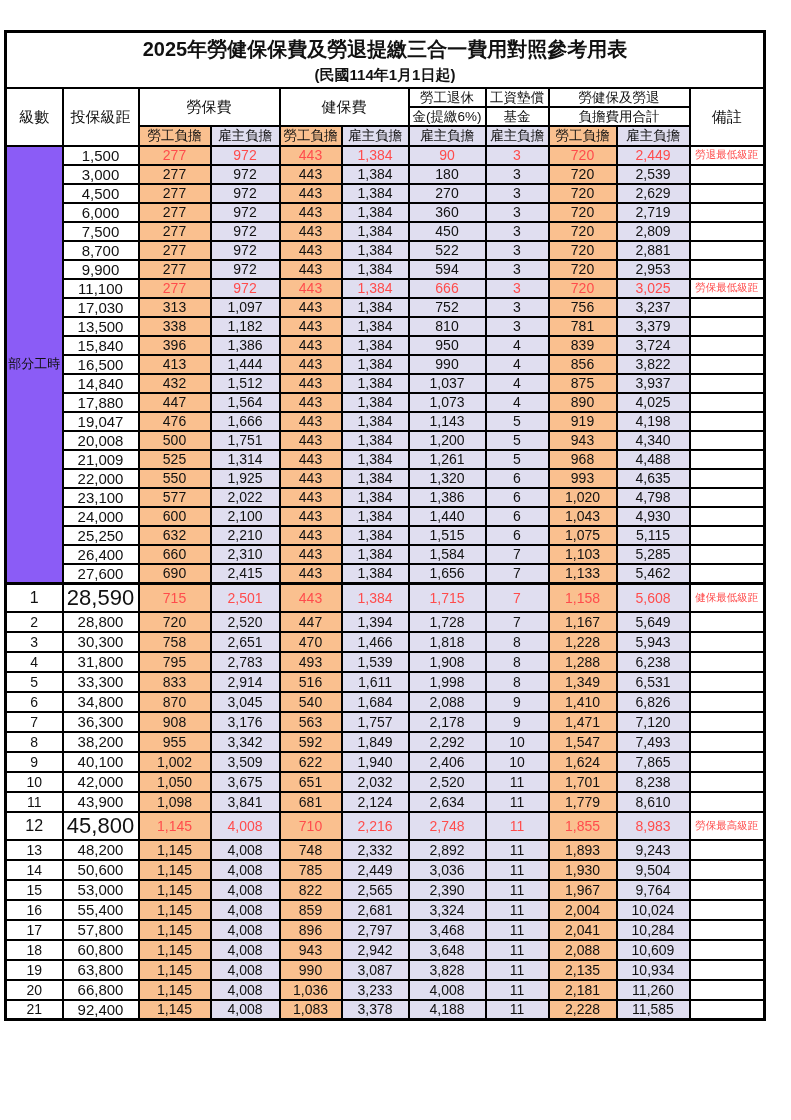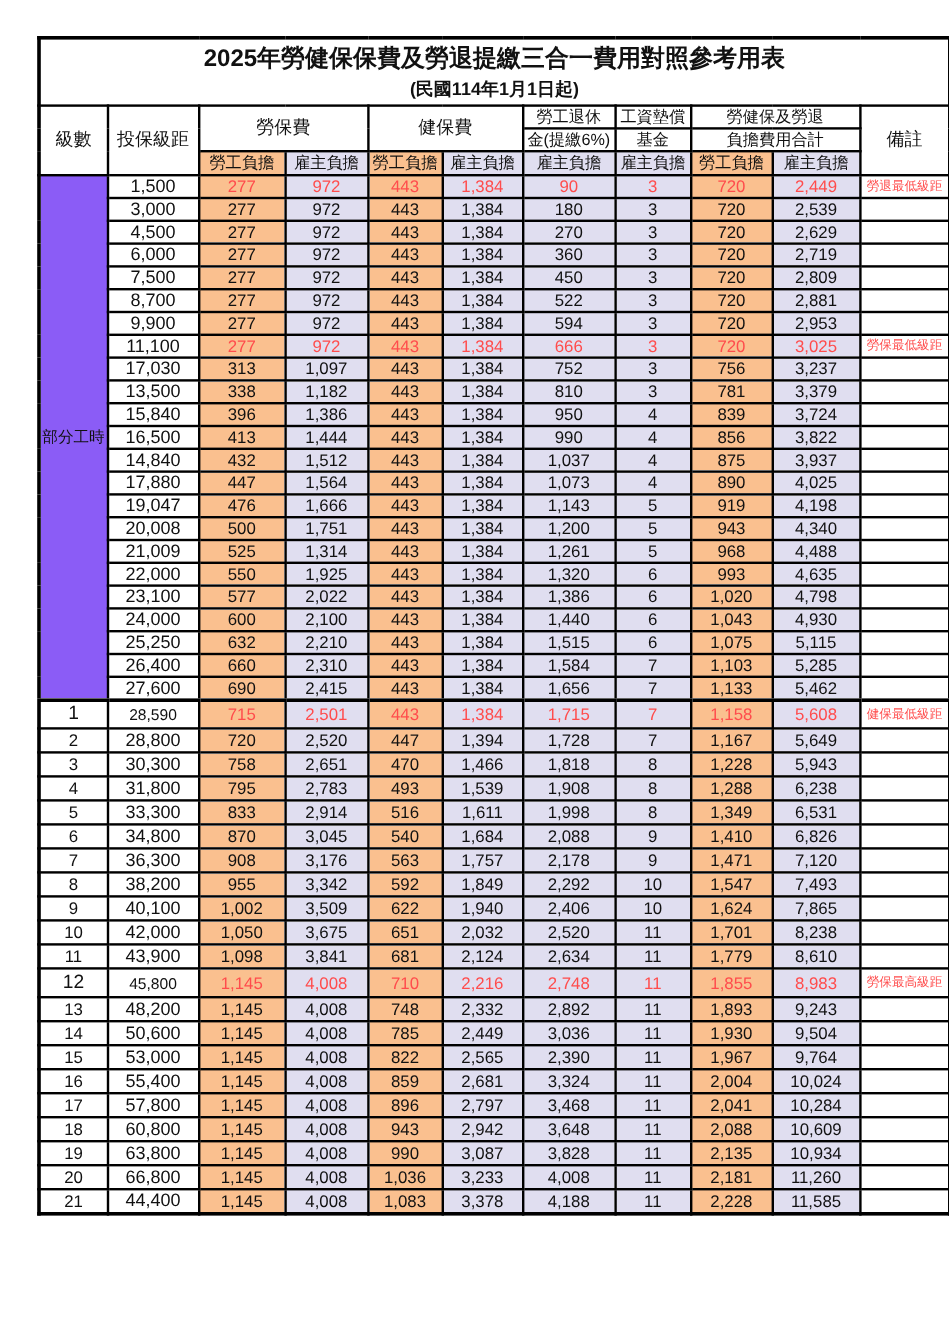--- a/index.html
+++ b/index.html
@@ -3,21 +3,21 @@
 <meta charset="utf-8">
 <style>
   * { margin: 0; padding: 0; box-sizing: border-box; }
   html, body { background: #ffffff; }
   body {
     width: 791px; height: 1120px;
     font-family: "Liberation Sans", "DejaVu Sans", sans-serif;
     color: #111;
     overflow: hidden;
   }
-  .page { position: relative; width: 791px; height: 1120px; padding: 30px 16px 0 31px; }
+  .page { position: relative; width: 791px; height: 1120px; padding: 30px 16px 0 4px; }
 
   table.sheet {
     width: 759px;
     border-collapse: collapse;
     table-layout: fixed;
     border: 3px solid #000;
   }
   table.sheet td, table.sheet th {
     border: 2px solid #000;
     text-align: center;
@@ -44,21 +44,21 @@
   td.c-bracket { background: #fff; font-size: 15px; margin-top: 40px; }
   td.v-emp { background: var(--emp-bg); font-size: 14px; }
   td.v-er  { background: var(--er-bg);  font-size: 14px; }
   td.c-remark { background: #fff; font-size: 10.5px; font-weight: bold; color: var(--hl); padding: 0; letter-spacing: 0; }
   td.part-time { background: #8b5cf6; font-size: 13px; padding: 0; }
 
   tr.hl td.v-emp, tr.hl td.v-er { color: var(--hl); }
   tr.section-top td { border-top: 3px solid #000; }
   tr.emphasis td { height: 24px; }
   tr.emphasis td.c-level { font-size: 16px; }
-  tr.emphasis td.c-bracket { font-size: 13px; }
+  tr.emphasis td.c-bracket { font-size: 22px; }
 </style>
 </head>
 <body>
 
 <div class="page">
   <table class="sheet">
     <colgroup>
       <col style="width:57px">
         <col style="width:76px">
       <col style="width:72px">
@@ -637,21 +637,21 @@
           <td class="v-emp">1,036</td>
           <td class="v-er">3,233</td>
           <td class="v-er">4,008</td>
           <td class="v-er">11</td>
           <td class="v-emp">2,181</td>
           <td class="v-er">11,260</td>
           <td class="c-remark"></td>
         </tr>
         <tr>
           <td class="c-level">21</td>
-          <td class="c-bracket">44,400</td>
+          <td class="c-bracket">92,400</td>
           <td class="v-emp">1,145</td>
           <td class="v-er">4,008</td>
           <td class="v-emp">1,083</td>
           <td class="v-er">3,378</td>
           <td class="v-er">4,188</td>
           <td class="v-er">11</td>
           <td class="v-emp">2,228</td>
           <td class="v-er">11,585</td>
           <td class="c-remark"></td>
         </tr>

